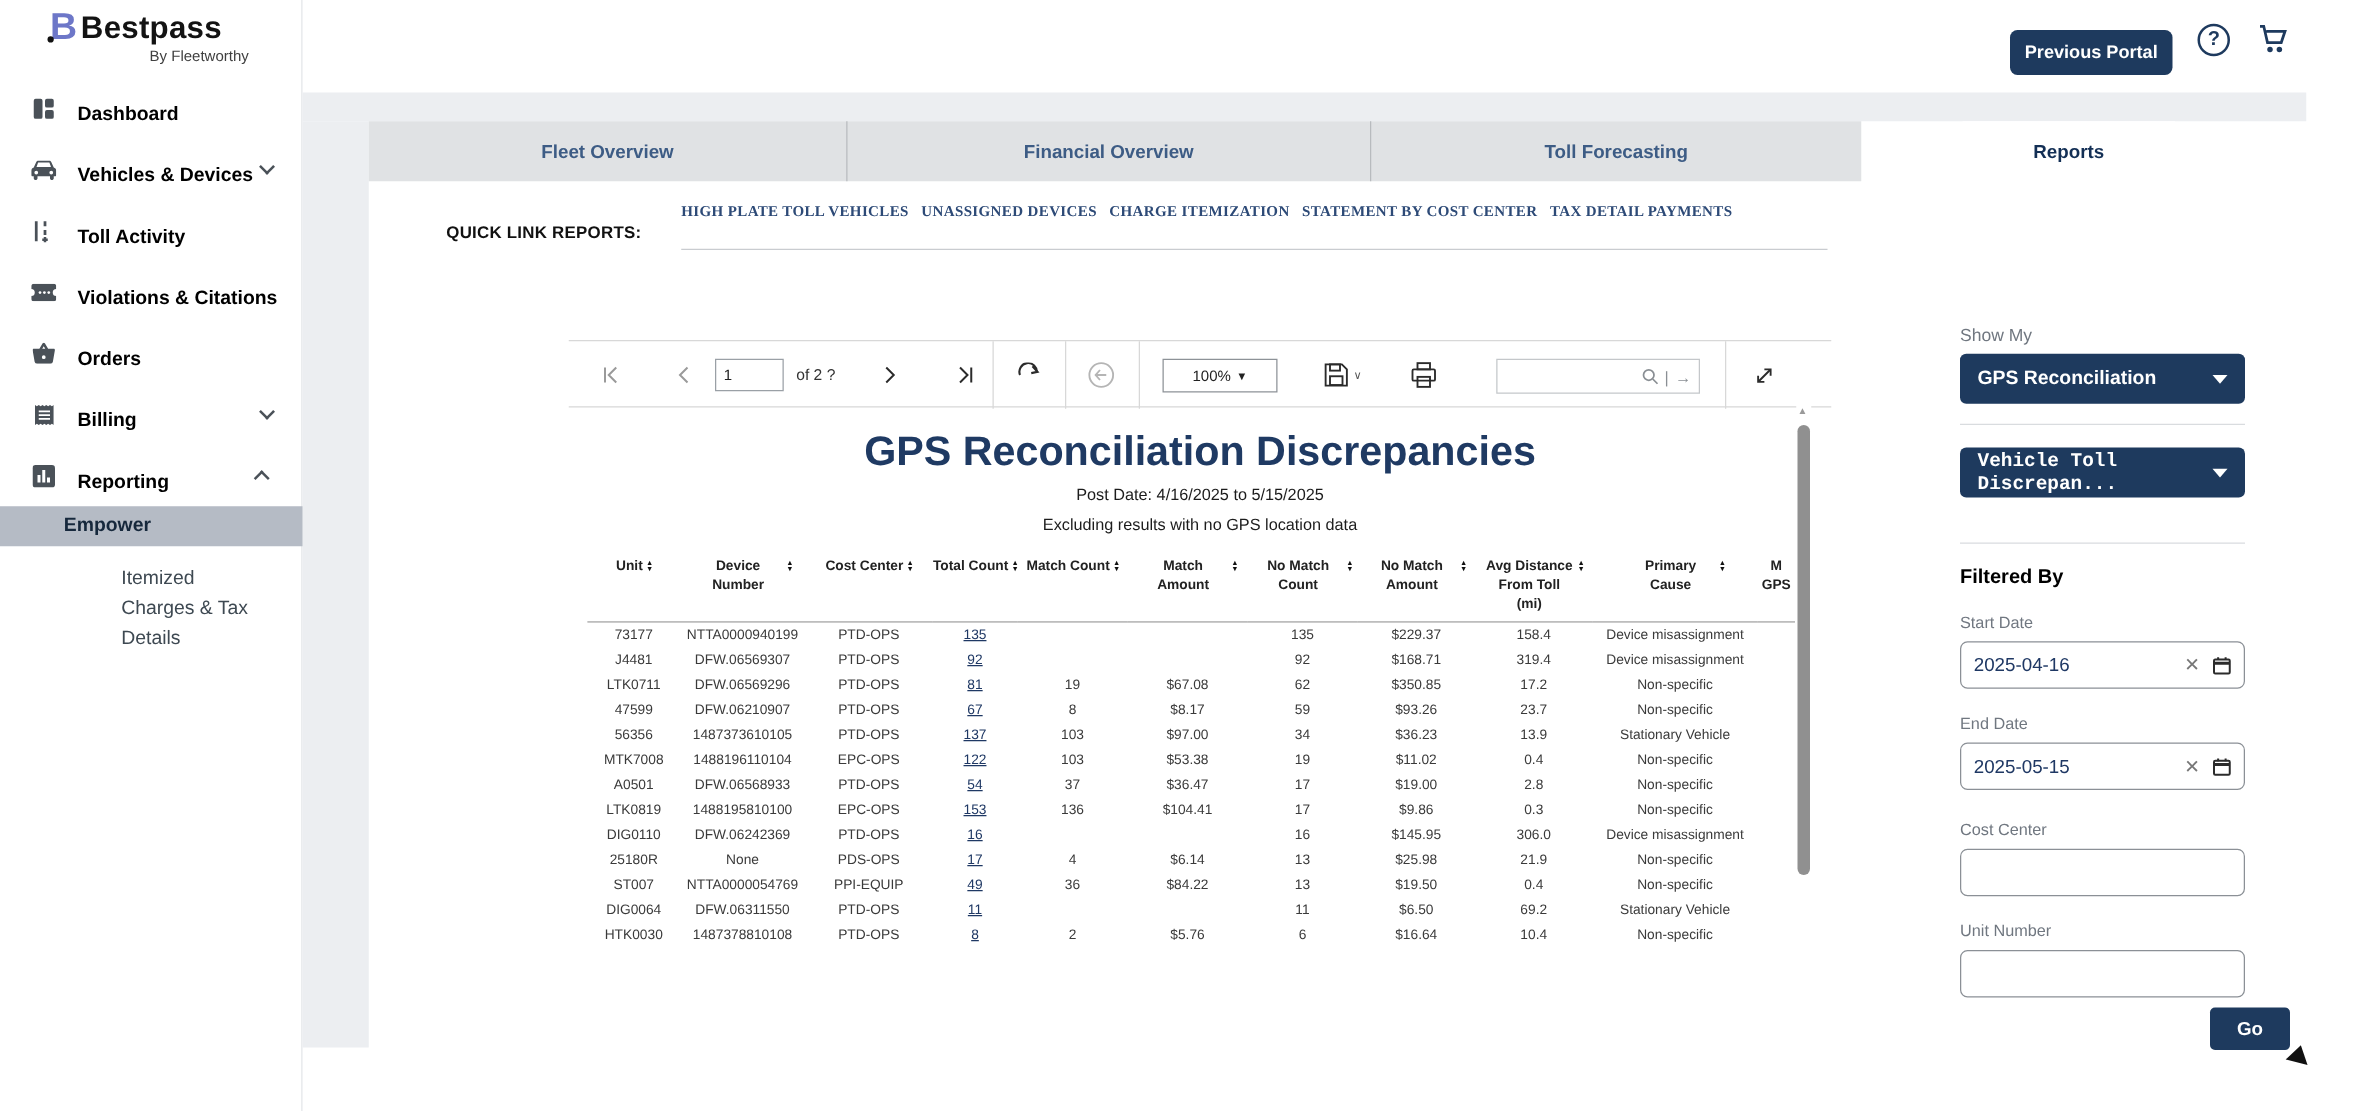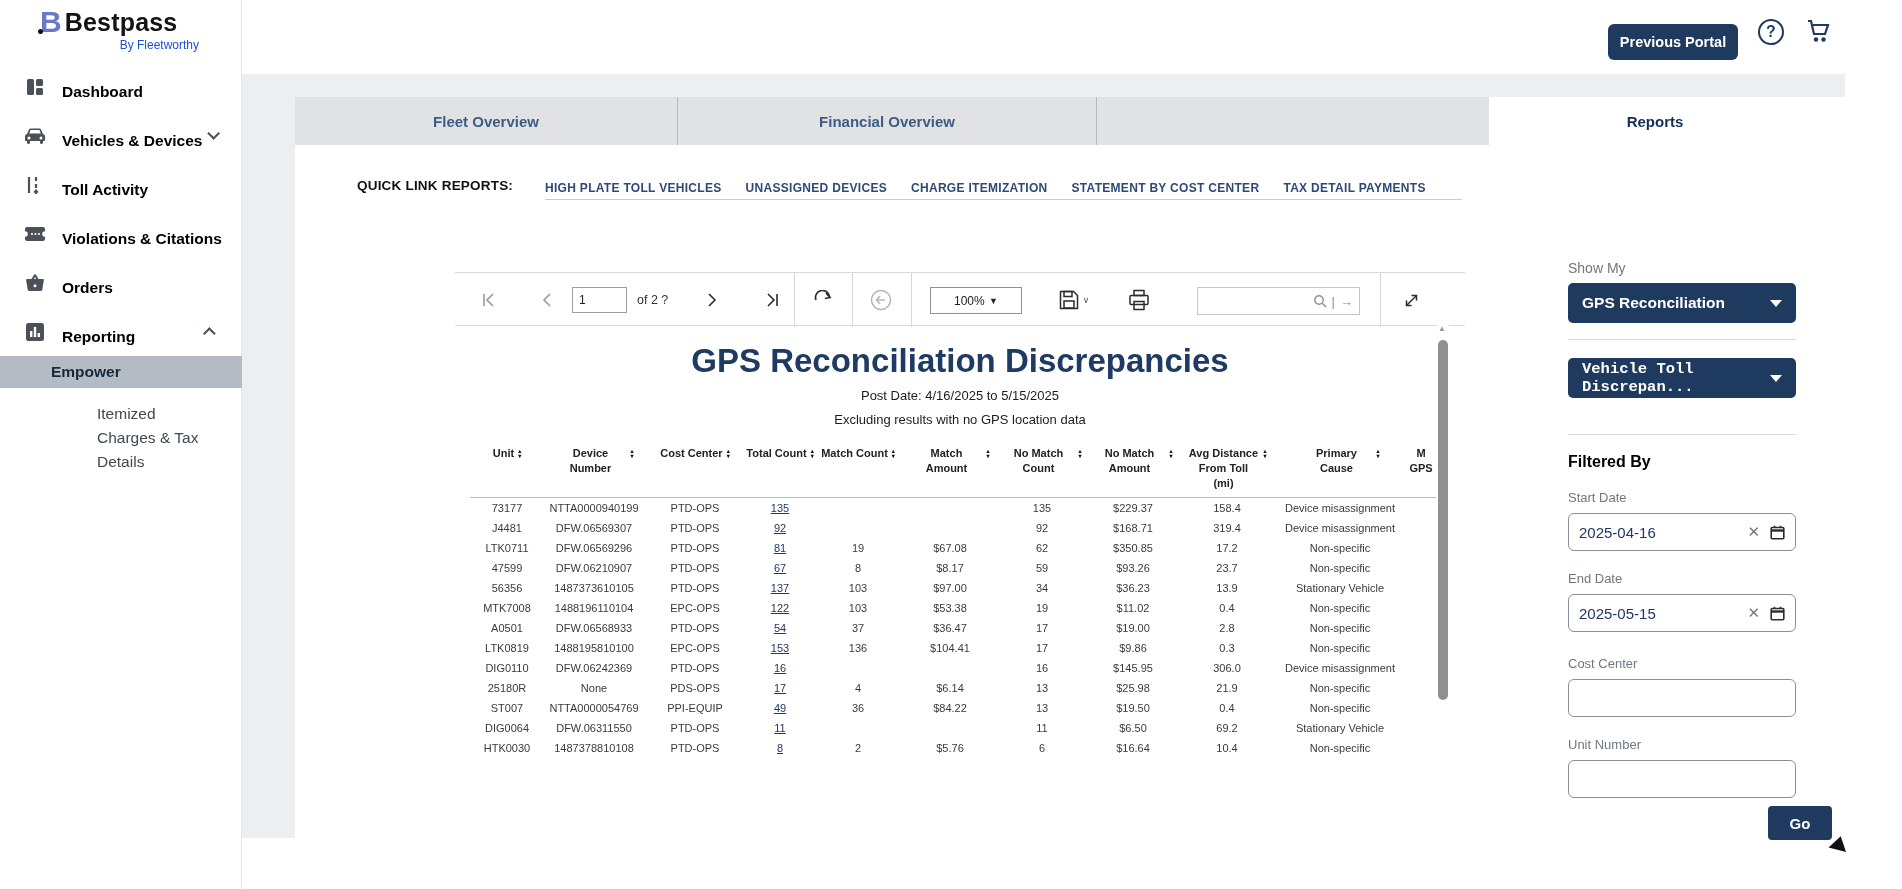--- a/index.html
+++ b/index.html
@@ -12,21 +12,21 @@
   .bg-gapcol  { position:absolute; left:242px; top:97px; width:53px;  height:741px; background:#eceef1; }
   .tabbar     { position:absolute; left:295px; top:97px; width:1194px; height:48px; background:#e0e2e4; }
 
   
   .sidebar { position:absolute; left:0; top:0; width:242px; height:889px; background:#fff; border-right:1px solid #e4e6e9; }
   .logo { position:absolute; left:40px; top:8px; width:165px; }
   .logo-row { display:flex; align-items:flex-end; }
   .logo-b { font-size:30px; font-weight:800; color:#6d77c8; line-height:28px; margin-right:3px; position:relative; }
   .logo-b::after { content:""; position:absolute; left:-2px; bottom:2px; width:5px; height:5px; background:#111; border-radius:50%; }
   .logo-name { font-size:25px; font-weight:700; color:#131313; letter-spacing:.2px; line-height:28px; }
-  .logo-sub { font-size:12px; color:#1d4ed8; margin-top:2px; text-align:right; padding-right:6px; }
+  .logo-sub { font-size:12px; color:#404040; margin-top:2px; text-align:right; padding-right:6px; }
   .nav { position:absolute; top:62px; left:0; width:242px; }
   .nav-item { position:relative; height:49px; display:flex; align-items:center; padding-left:25px; cursor:pointer; }
   .nav-ico { width:20px; height:20px; margin-right:17px; display:flex; align-items:center; justify-content:center; }
   .nav-lbl { font-size:15.5px; color:#000000; font-weight:700;margin-top:11px; }
   .chev { position:absolute; right:26px; width:9px; height:9px; border-right:2px solid #4a5158; border-bottom:2px solid #4a5158; }
   .chev.down { transform:rotate(45deg) translateY(-3px); }
   .chev.up   { transform:rotate(225deg) translateY(-3px); }
   .sub-sel { height:32px; background:#b5bbc5; display:flex; align-items:center; padding-left:51px; cursor:pointer; }
   .sub-sel .lbl { font-size:15.5px; font-weight:700; color:#16283c; }
   .sub-item { padding:14px 20px 0 97px; font-size:15.5px; color:#3e4952; line-height:24px; width:230px; cursor:pointer; }
@@ -40,21 +40,21 @@
 
   
   .tab { position:absolute; top:97px; height:48px; display:flex; align-items:center; justify-content:center;
     font-size:15px; font-weight:700; color:#3d5c85; cursor:pointer; }
   .tab-div { position:absolute; top:97px; width:1px; height:48px; background:#b8bbbe; }
   .tab-reports { position:absolute; left:1570px; top:97px; width:170px; height:48px; display:flex; align-items:center;
     justify-content:center; font-size:15px; font-weight:700; color:#132f55; cursor:pointer; background:#fff; }
 
   
   .ql-label { position:absolute; left:357px; top:178px; font-size:13.5px; font-weight:800; color:#111; letter-spacing:.2px; }
-  .ql-links { position:absolute; left:545px; top:181px; width:920px; display:flex; gap:24px; }
+  .ql-links { position:absolute; left:545px; top:162px; width:920px; display:flex; gap:10px;font-family:Liberation Serif, serif; }
   .ql-links a { font-size:12px; font-weight:700; color:#2d4a77; text-decoration:none; letter-spacing:.3px; cursor:pointer; }
   .ql-rule { position:absolute; left:545px; top:199px; width:917px; height:1px; background:#c9ccd0; }
 
   
   .toolbar { position:absolute; left:455px; top:272px; width:1010px; height:54px; background:#fff;
     border-top:1px solid #d8d8d8; border-bottom:1px solid #d8d8d8; }
   .tb { position:absolute; top:0; height:54px; display:flex; align-items:center; justify-content:center; cursor:pointer; }
   .tb-sep { position:absolute; top:0; width:1px; height:54px; background:#d8d8d8; }
   .page-input { position:absolute; left:117px; top:14px; width:55px; height:26px; border:1px solid #9aa0a6; font-size:12px;
     padding-left:6px; color:#222; }
@@ -174,20 +174,34 @@
       <div class="nav-item">
         <span class="nav-ico">
           <svg width="18" height="17" viewBox="0 0 18 17">
               <path fill="#4a5158" d="M5.5 5 8 .8c.4-.7 1.6-.7 2 0L12.5 5H17c.6 0 1 .5.9 1.1l-1.6 9.3A2 2 0 0114.3 17H3.7a2 2 0 01-2-1.6L.1 6.1C0 5.5.4 5 1 5h4.5zM9 3 7.8 5h2.4L9 3zm0 7.2a1.5 1.5 0 100 3 1.5 1.5 0 000-3z"></path>
             </svg>
         </span>
         <span class="nav-lbl">Orders</span>
       </div>
       <div class="nav-item">
         <span class="nav-ico">
+          <svg width="15" height="18" viewBox="0 0 15 18">
+              <path fill="#4a5158" d="M0 1l1.5 1L3 1l1.5 1L6 1l1.5 1L9 1l1.5 1L12 1l1.5 1L15 1v16l-1.5-1-1.5 1-1.5-1-1.5 1-1.5-1L6 17l-1.5-1L3 17l-1.5-1L0 17V1z"></path>
+              <g stroke="#fff" stroke-width="1.4">
+                <line x1="3" y1="6" x2="12" y2="6"></line>
+                <line x1="3" y1="9" x2="12" y2="9"></line>
+                <line x1="3" y1="12" x2="12" y2="12"></line>
+              </g>
+            </svg>
+        </span>
+        <span class="nav-lbl">Billing</span>
+        <span class="chev down"></span>
+      </div>
+      <div class="nav-item">
+        <span class="nav-ico">
           <svg width="18" height="18" viewBox="0 0 18 18">
               <rect width="18" height="18" rx="2.5" fill="#4a5158"></rect>
               <g fill="#fff">
                 <rect x="4" y="8" width="2.4" height="6"></rect>
                 <rect x="7.8" y="4" width="2.4" height="10"></rect>
                 <rect x="11.6" y="10" width="2.4" height="4"></rect>
               </g>
             </svg>
         </span>
         <span class="nav-lbl">Reporting</span>
@@ -211,20 +225,21 @@
           <circle cx="10" cy="20.5" r="2.2"></circle>
           <circle cx="17.5" cy="20.5" r="2.2"></circle>
         </g>
       </svg>
   </div>
 
   <div class="tab" style="left:295px;width:382px;">Fleet Overview</div>
   <div class="tab-div" style="left:677px;"></div>
   <div class="tab" style="left:678px;width:418px;">Financial Overview</div>
   <div class="tab-div" style="left:1096px;"></div>
+  <div class="tab" style="left:1097px;width:392px;">Toll Forecasting</div>
   <div class="tab-reports">Reports</div>
 
   <div class="ql-label">QUICK LINK REPORTS:</div>
   <div class="ql-links">
     <a>HIGH PLATE TOLL VEHICLES</a>
     <a>UNASSIGNED DEVICES</a>
     <a>CHARGE ITEMIZATION</a>
     <a>STATEMENT BY COST CENTER</a>
     <a>TAX DETAIL PAYMENTS</a>
   </div>

